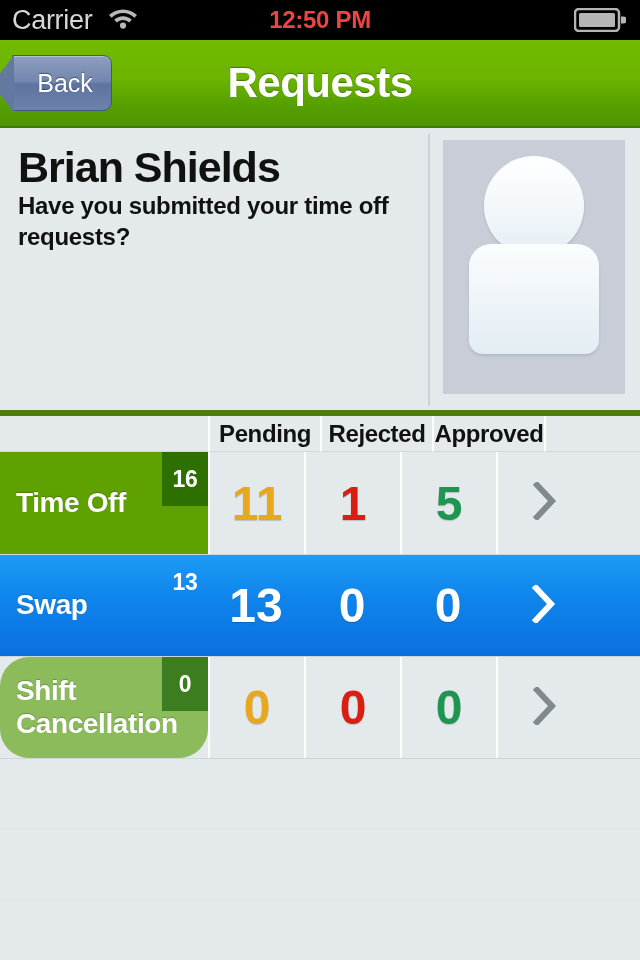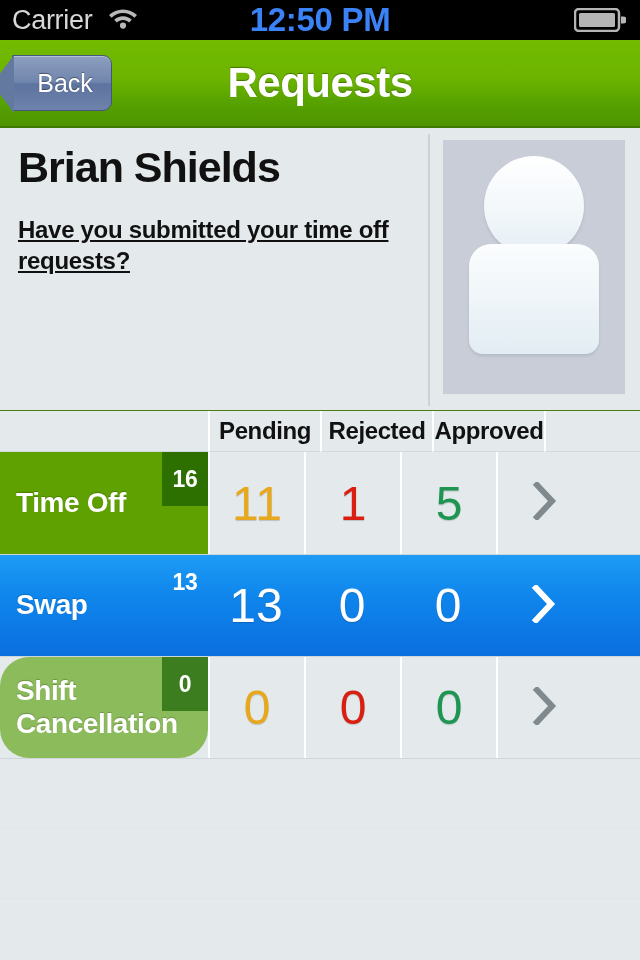--- a/index.html
+++ b/index.html
@@ -16,21 +16,21 @@
   .statusbar {
     position:absolute; top:0; left:0; width:640px; height:40px;
     background:#000; color:#d4d4d4;
     display:flex; align-items:center;
   }
   .sb-left { display:flex; align-items:center; padding-left:12px; gap:16px; }
   .sb-carrier { font-size:27px; font-weight:400; color:#d8d8d8; letter-spacing:-0.3px; }
   .wifi-icon { display:block; }
   .sb-center {
     position:absolute; left:0; right:0; text-align:center;
-    font-size:33px; font-weight:700; color:#3b82f6; letter-spacing:-0.3px;
+    font-size:24px; font-weight:700; color:#ef4444; letter-spacing:-0.3px;
   }
   .sb-right { position:absolute; right:14px; top:8px; }
 
   
   .navbar {
     position:absolute; top:40px; left:0; width:640px; height:88px;
     background:linear-gradient(to bottom,#72bb00 0%,#6cb400 45%,#56a000 75%,#4e9400 100%);
     border-bottom:2px solid #3f7a00;
   }
   .nav-title {
@@ -67,22 +67,22 @@
   }
 
   
   .info {
     position:absolute; top:130px; left:0; width:640px; height:280px;
     background:#e4eaec;
   }
   .info-text { position:absolute; left:0; top:0; width:428px; height:280px; padding:14px 22px 0 18px; }
   .person-name { font-size:43px; font-weight:700; color:#111; letter-spacing:-1px; line-height:1.1; }
   .info-question {
-    margin-top:24px; font-size:24px; font-weight:700; color:#111;
-    line-height:1.28; letter-spacing:-0.3px;text-decoration:underline;
+    font-size:24px; font-weight:700; color:#111;
+    line-height:1.28; letter-spacing:-0.3px;
   }
   .info-body {
     margin-top:20px; font-size:23px; font-weight:400; color:#222;
     line-height:1.33; letter-spacing:-0.2px;
   }
   .info-divider {
     position:absolute; left:428px; top:4px; width:2px; height:272px;
     background:#ccd3d8;
   }
   .avatar-wrap {
@@ -100,21 +100,21 @@
     width:130px; height:110px;
     border-radius:22px 22px 14px 14px;
     background:linear-gradient(to bottom,#fbfdfe 0%,#eff5f9 50%,#e2edf3 100%);
     box-shadow:0 2px 3px rgba(0,0,0,0.10);
   }
 
   
   .table { position:absolute; top:410px; left:0; width:640px; }
   .thead {
     display:flex; height:42px; background:#e4eaec;
-    border-top:1px solid #4d7c0f;
+    border-top:6px solid #4d7c0f;
   }
   .th {
     display:flex; align-items:center; justify-content:center;
     font-size:24px; font-weight:700; color:#111; letter-spacing:-0.4px;
     border-left:2px solid #ffffff;
     border-bottom:1px solid #d2d9dd;
   }
   .c-label { width:208px; }
   .c-num   { width:112px; }
   .c-arrow { width:96px; }
@@ -127,21 +127,21 @@
     width:208px; position:relative;
     display:flex; align-items:center;
     padding-left:16px;
     font-size:28px; font-weight:700; color:#ffffff;
     line-height:1.16; letter-spacing:-0.4px;
     text-shadow:0 -1px 1px rgba(0,0,0,0.22);
   }
   .cell-num {
     width:96px;
     display:flex; align-items:center; justify-content:center;
-    font-size:48px; font-weight:400;
+    font-size:48px; font-weight:700;
     border-left:2px solid #ffffff;
     text-shadow:0 1px 1px rgba(0,0,0,0.18);
   }
   .cell-arrow {
     width:96px;
     display:flex; align-items:center; justify-content:center;
     border-left:2px solid #ffffff;
   }
   .chev { display:block; }
 

